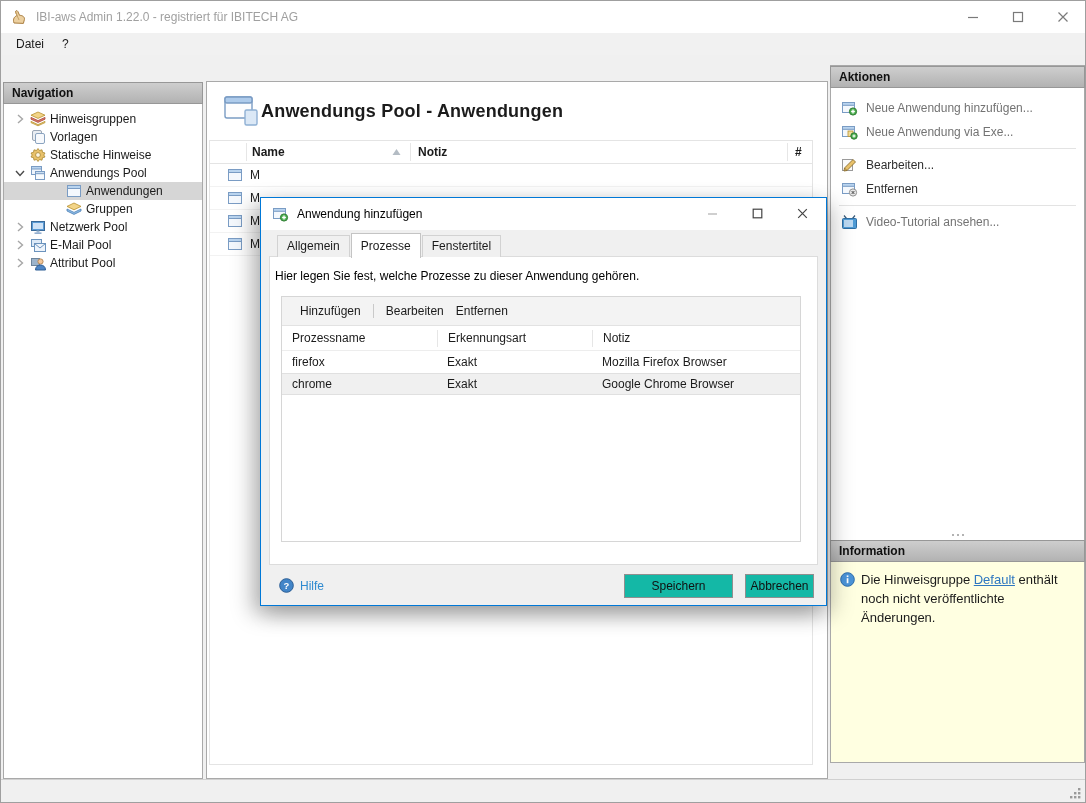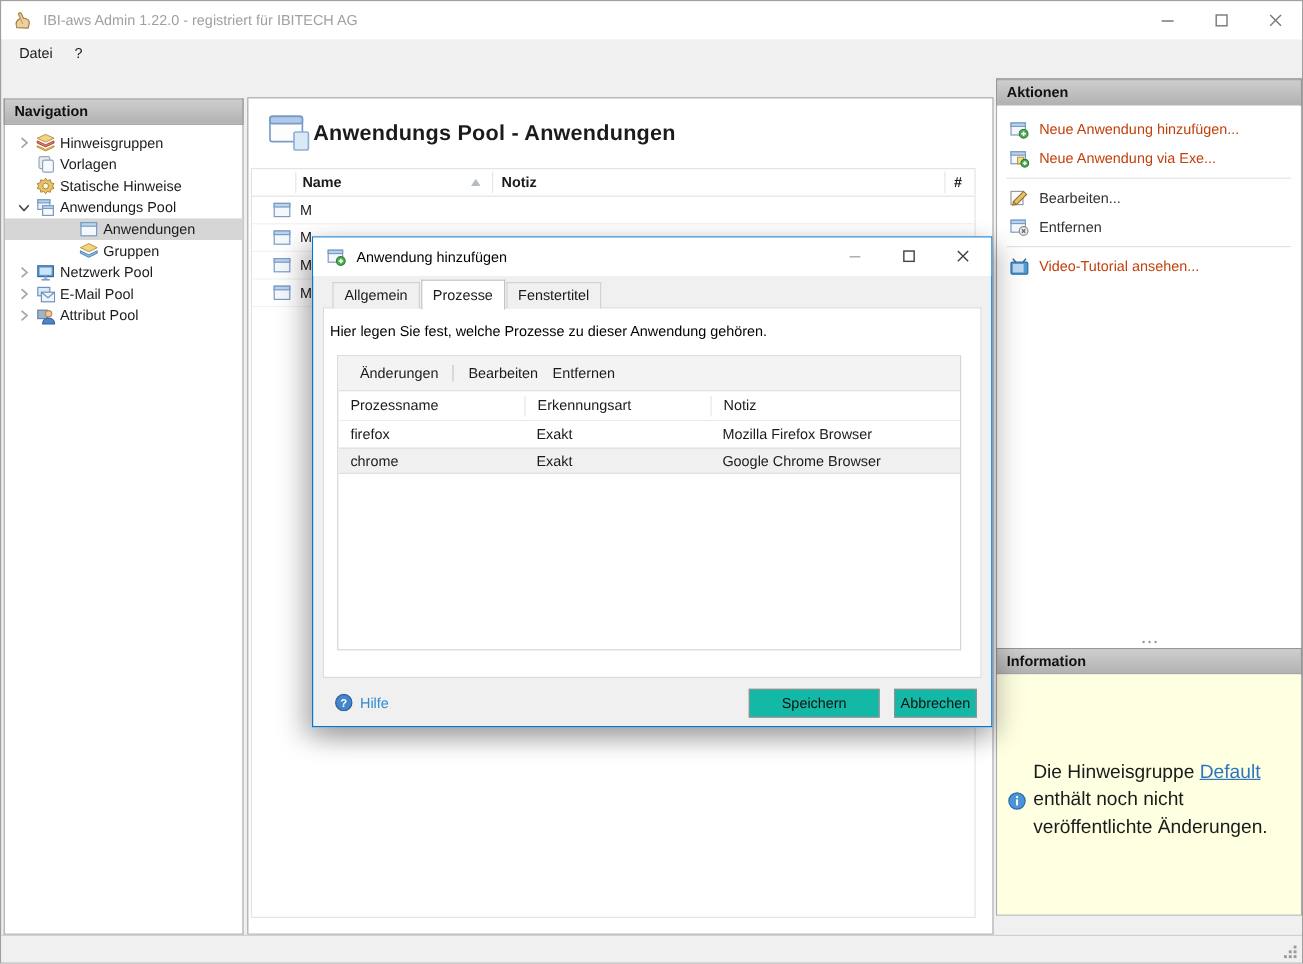--- a/index.html
+++ b/index.html
@@ -51,26 +51,26 @@
   .vline { position:absolute; top:2px; bottom:2px; width:1px; background:#e6e6e6; }
   .mrow { position:relative; height:23px; border-bottom:1px solid #f2f2f2; font-size:12px; color:#1b1b1b; }
   .mrow .ticon { position:absolute; left:17px; top:3px; width:16px; height:16px; }
   .mrow .rlabel { position:absolute; left:40px; top:4px; white-space:nowrap; overflow:hidden; }
 
   
   .right-panel { position:absolute; left:829px; top:64px; width:255px; height:698px; border:1px solid #a9a9a9; background:#ffffff; display:flex; flex-direction:column; }
   .right-panel .panel-header { margin:0 -1px; flex:0 0 22px; }
   .actions-area { flex:1 1 auto; background:#fff; padding-top:8px; }
   .action-item { display:flex; align-items:center; gap:8px; font-size:12px; padding:4px 10px; }
-  .action-item.link { color:#c2410c; }
+  .action-item.link { color:#737373; }
   .action-item.normal { color:#2f2f2f; }
   .action-sep { height:1px; background:#e3e3e3; margin:4px 8px; }
   .splitter { flex:0 0 10px; background:#fff; display:flex; align-items:center; justify-content:center; gap:3px; }
   .splitter i { width:2px; height:2px; background:#9a9a9a; border-radius:50%; }
-  .info-body { flex:0 0 200px; background:#ffffe1; padding:9px 10px 0 9px; display:flex; gap:6px; font-size:16px; color:#1b1b1b; line-height:1.45;align-items:center; }
+  .info-body { flex:0 0 200px; background:#ffffe1; padding:9px 10px 0 9px; display:flex; gap:6px; font-size:13px; color:#1b1b1b; line-height:1.45; }
   .info-body .txt { display:block; }
   .info-link { color:#2e77c0; text-decoration:underline; }
 
   
   .statusbar { position:absolute; left:0; top:778px; width:100%; height:24px; background:#f0f0f0; border-top:1px solid #d0d0d0; }
   .grip { position:absolute; right:3px; bottom:3px; }
 
   
   .dialog { position:absolute; left:259px; top:196px; width:567px; height:409px; background:#f0f0f0; border:1px solid #0078d7; box-shadow:-8px 8px 20px rgba(0,0,0,0.28), 8px 8px 20px rgba(0,0,0,0.18); z-index:10; }
   .dlg-titlebar { position:absolute; left:0; top:0; width:100%; height:32px; background:#ffffff; display:flex; align-items:center; padding-left:11px; }
@@ -467,21 +467,21 @@
       <div class="tab">Allgemein</div>
       <div class="tab active">Prozesse</div>
       <div class="tab">Fenstertitel</div>
     </div>
 
     <div class="dlg-content">
       <div class="dlg-desc">Hier legen Sie fest, welche Prozesse zu dieser Anwendung gehören.</div>
 
       <div class="groupbox">
         <div class="gb-toolbar">
-          <span class="gb-tbtn">Änderungen</span>
+          <span class="gb-tbtn">Hinzufügen</span>
           <span class="gb-sep"></span>
           <span class="gb-tbtn">Bearbeiten</span>
           <span class="gb-tbtn">Entfernen</span>
         </div>
         <div class="gb-cols">
           <span class="gc gc1">Prozessname</span>
           <span class="gc gc2">Erkennungsart</span>
           <span class="gc gc3">Notiz</span>
         </div>
         <div class="gb-row">

